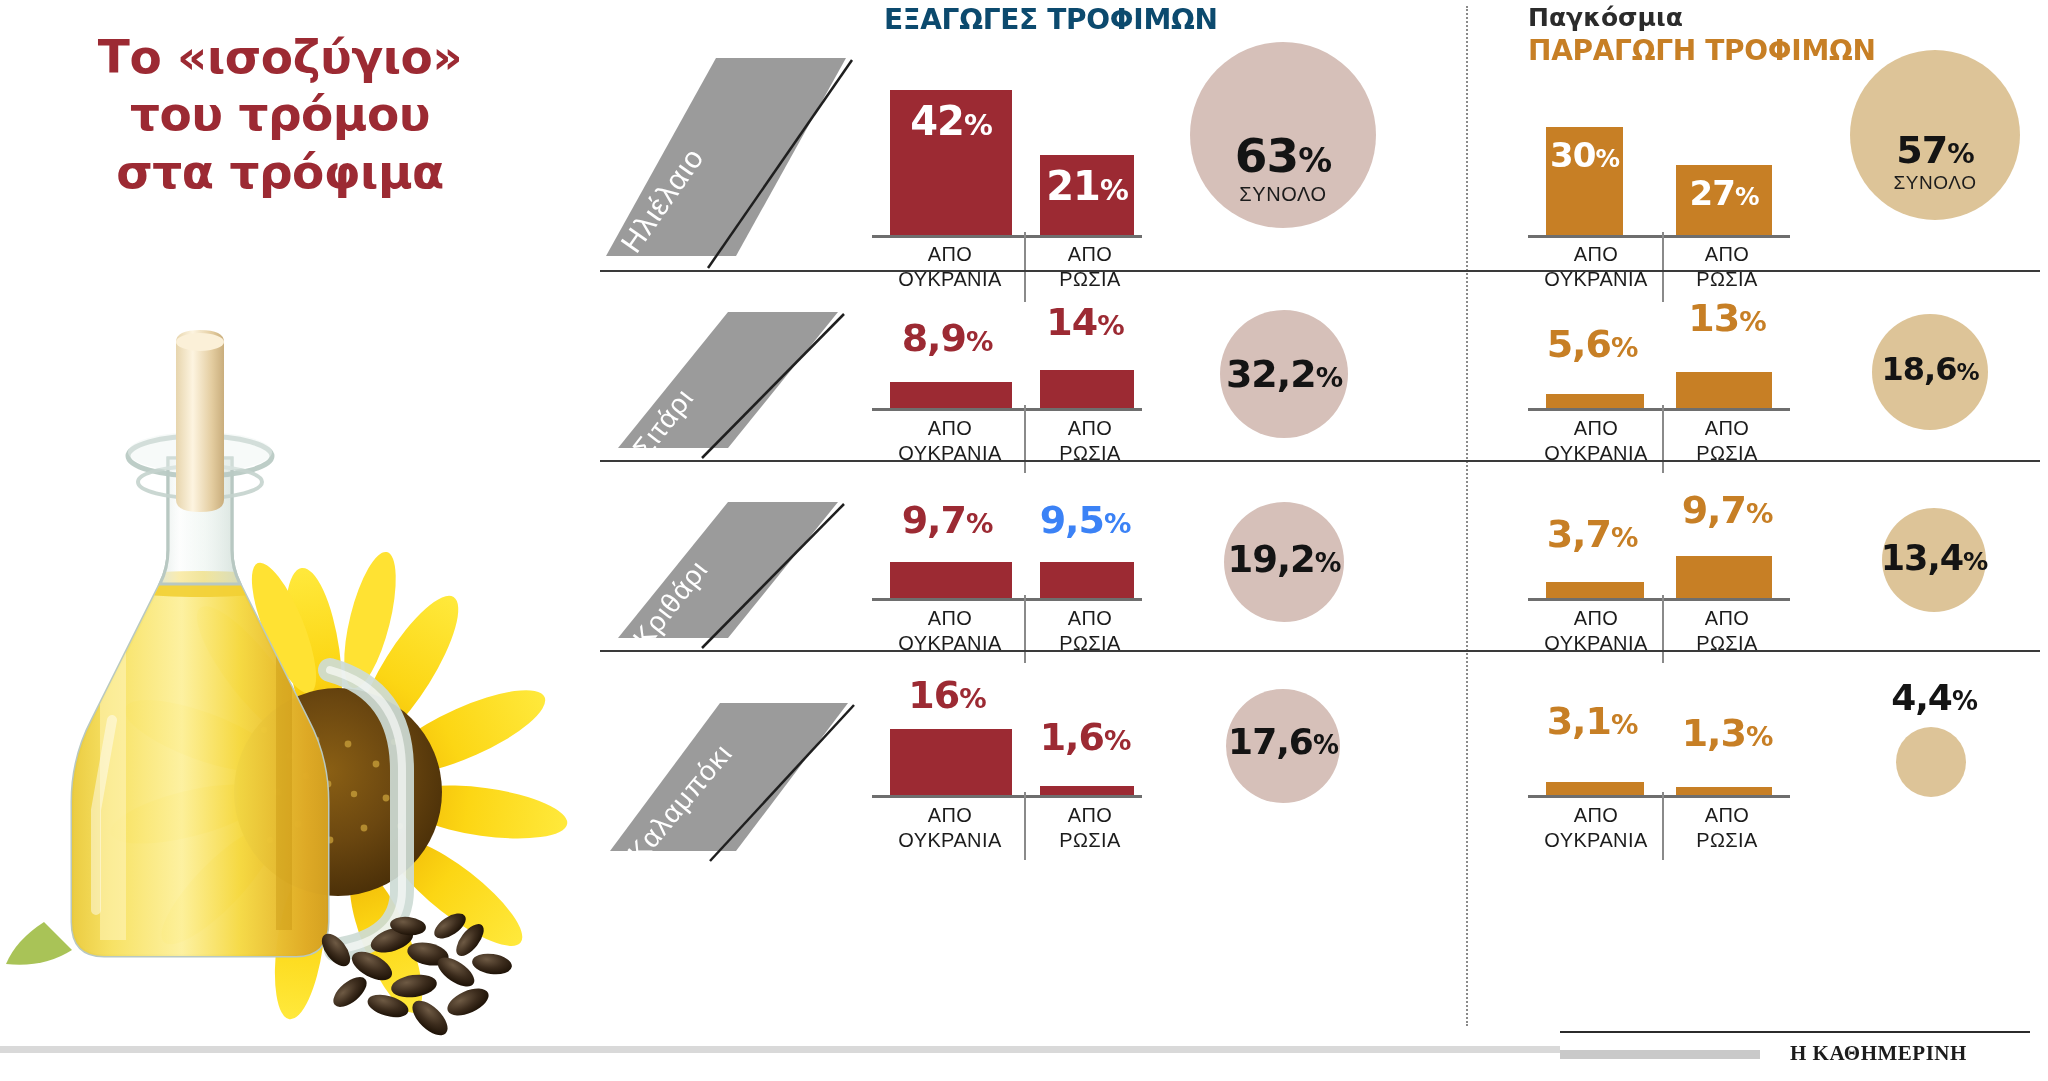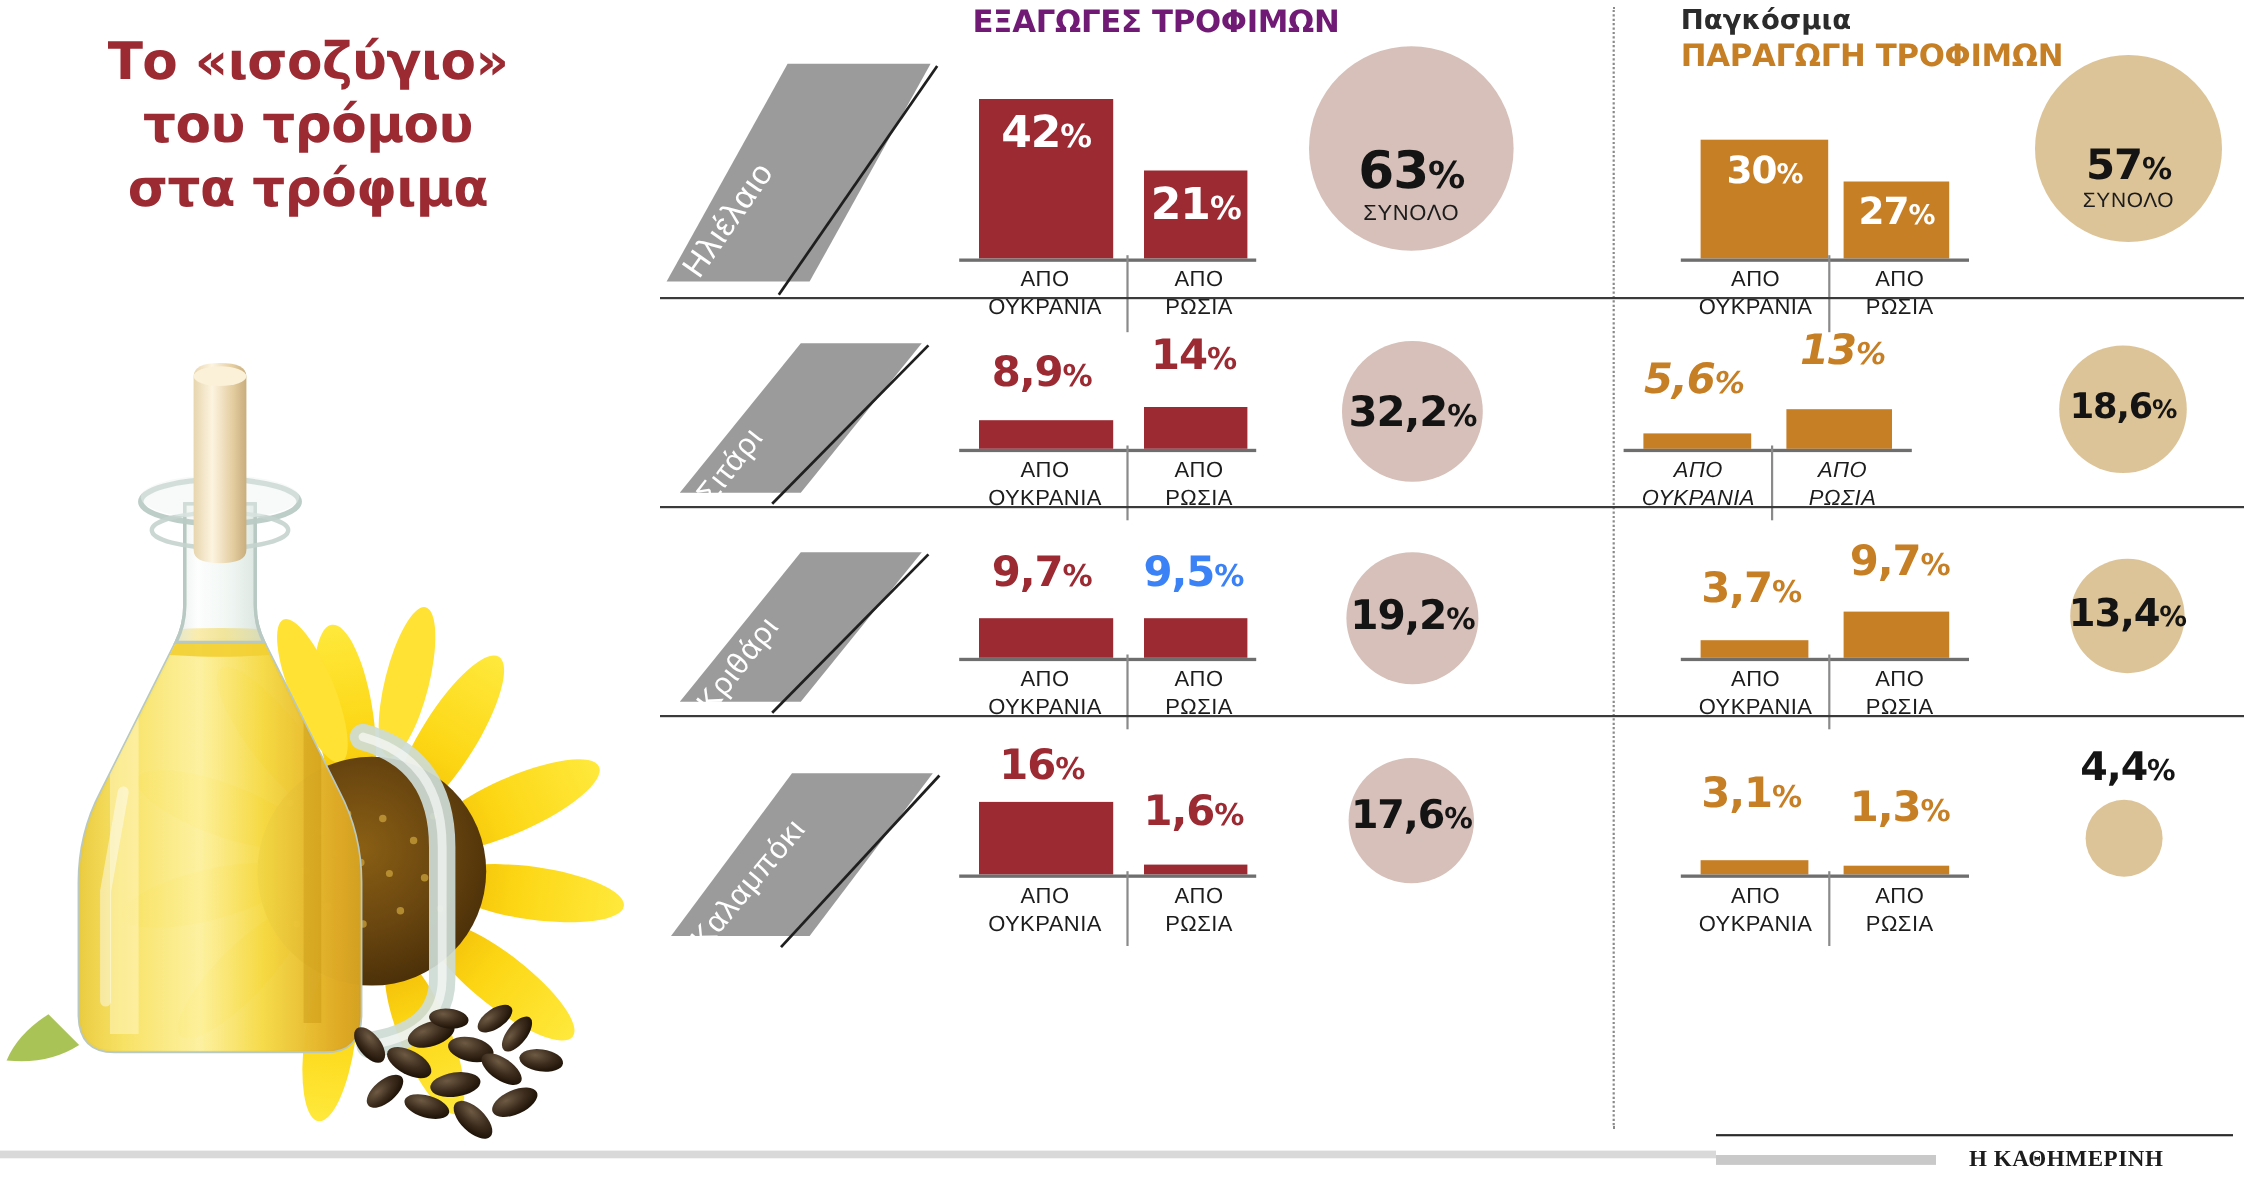--- a/index.html
+++ b/index.html
@@ -256,21 +256,21 @@
           <ellipse cx="408" cy="676" rx="18" ry="9" fill="url(#seedG)" transform="rotate(6 408 676)"></ellipse>
           <ellipse cx="450" cy="676" rx="18" ry="9" fill="url(#seedG)" transform="rotate(-34 450 676)"></ellipse>
         </g>
 
         <path d="M44 672 Q16 690 6 714 Q44 718 72 700 Z" fill="#9ab83a" opacity="0.85"></path>
       </svg>
     </div>
   </div>
 
   <div class="col-head" style="left:884px;">
-    <div class="main" style="color:#701a75;">ΕΞΑΓΩΓΕΣ ΤΡΟΦΙΜΩΝ</div>
+    <div class="main" style="color:#0c4a6e;">ΕΞΑΓΩΓΕΣ ΤΡΟΦΙΜΩΝ</div>
   </div>
   <div class="col-head" style="left:1528px;">
     <div class="kicker">Παγκόσμια</div>
     <div class="main" style="color:#c77f25;">ΠΑΡΑΓΩΓΗ ΤΡΟΦΙΜΩΝ</div>
   </div>
 
   <div id="col-divider"></div>
 
   <div class="data-row" id="row-0" style="top:20px; height:250px;">
     <div class="cat-band">
@@ -298,21 +298,21 @@
       </div>
     </div>
 
     <div class="total-circle" style="left:590px; top:22px; width:186px; height:186px; background:#d6c0b9;"></div>
     <div class="total-wrap" style="left:590px; top:108px; width:186px;">
       <div class="total-val" style="font-size:47px;"><span>63</span><span class="pct-sm">%</span></div>
       <div class="total-cap" style="font-size:20px;">ΣΥΝΟΛΟ</div>
     </div>
 
     <div class="bar-group" style="left:928px; top:40px; width:270px; height:175px;">
-      <div class="bar" style="left:18px; width:116px; height:108px; background:#c77f25;">
+      <div class="bar" style="left:18px; width:77px; height:108px; background:#c77f25;">
         <div class="bar-in-label" style="font-size:34px;"><span>30</span><span class="pct-sm">%</span></div>
       </div>
       <div class="bar" style="left:148px; width:96px; height:70px; background:#c77f25;">
         <div class="bar-in-label" style="font-size:34px;"><span>27</span><span class="pct-sm">%</span></div>
       </div>
       <div class="baseline" style="top:175px; width:262px;"></div>
       <div class="mid-tick" style="left:134px; top:172px; height:70px;"></div>
       <div class="axis-label" style="left:2px; top:182px; width:132px;">
         <span>ΑΠΟ</span><br><span>ΟΥΚΡΑΝΙΑ</span>
       </div>
@@ -351,21 +351,21 @@
       <div class="axis-label" style="left:158px; top:108px; width:120px;">
         <span>ΑΠΟ</span><br><span>ΡΩΣΙΑ</span>
       </div>
     </div>
 
     <div class="total-circle" style="left:620px; top:20px; width:128px; height:128px; background:#d6c0b9;"></div>
     <div class="total-wrap" style="left:620px; top:62px; width:128px;">
       <div class="total-val" style="font-size:38px;"><span>32,2</span><span class="pct-sm">%</span></div>
     </div>
 
-    <div class="bar-group" style="left:876px; top:18px; width:270px; height:100px;font-style:italic;">
+    <div class="bar-group" style="left:928px; top:18px; width:270px; height:100px;">
       <div class="bar-out-label" style="left:-6px; width:140px; top:14px; color:#c77f25;"><span>5,6</span><span class="pct-sm">%</span></div>
       <div class="bar-out-label" style="left:140px; width:118px; top:-12px; color:#c77f25;"><span>13</span><span class="pct-sm">%</span></div>
       <div class="bar" style="left:18px; width:98px; height:14px; background:#c77f25;"></div>
       <div class="bar" style="left:148px; width:96px; height:36px; background:#c77f25;"></div>
       <div class="baseline" style="top:100px; width:262px;"></div>
       <div class="mid-tick" style="left:134px; top:97px; height:68px;"></div>
       <div class="axis-label" style="left:2px; top:108px; width:132px;">
         <span>ΑΠΟ</span><br><span>ΟΥΚΡΑΝΙΑ</span>
       </div>
       <div class="axis-label" style="left:140px; top:108px; width:118px;">

